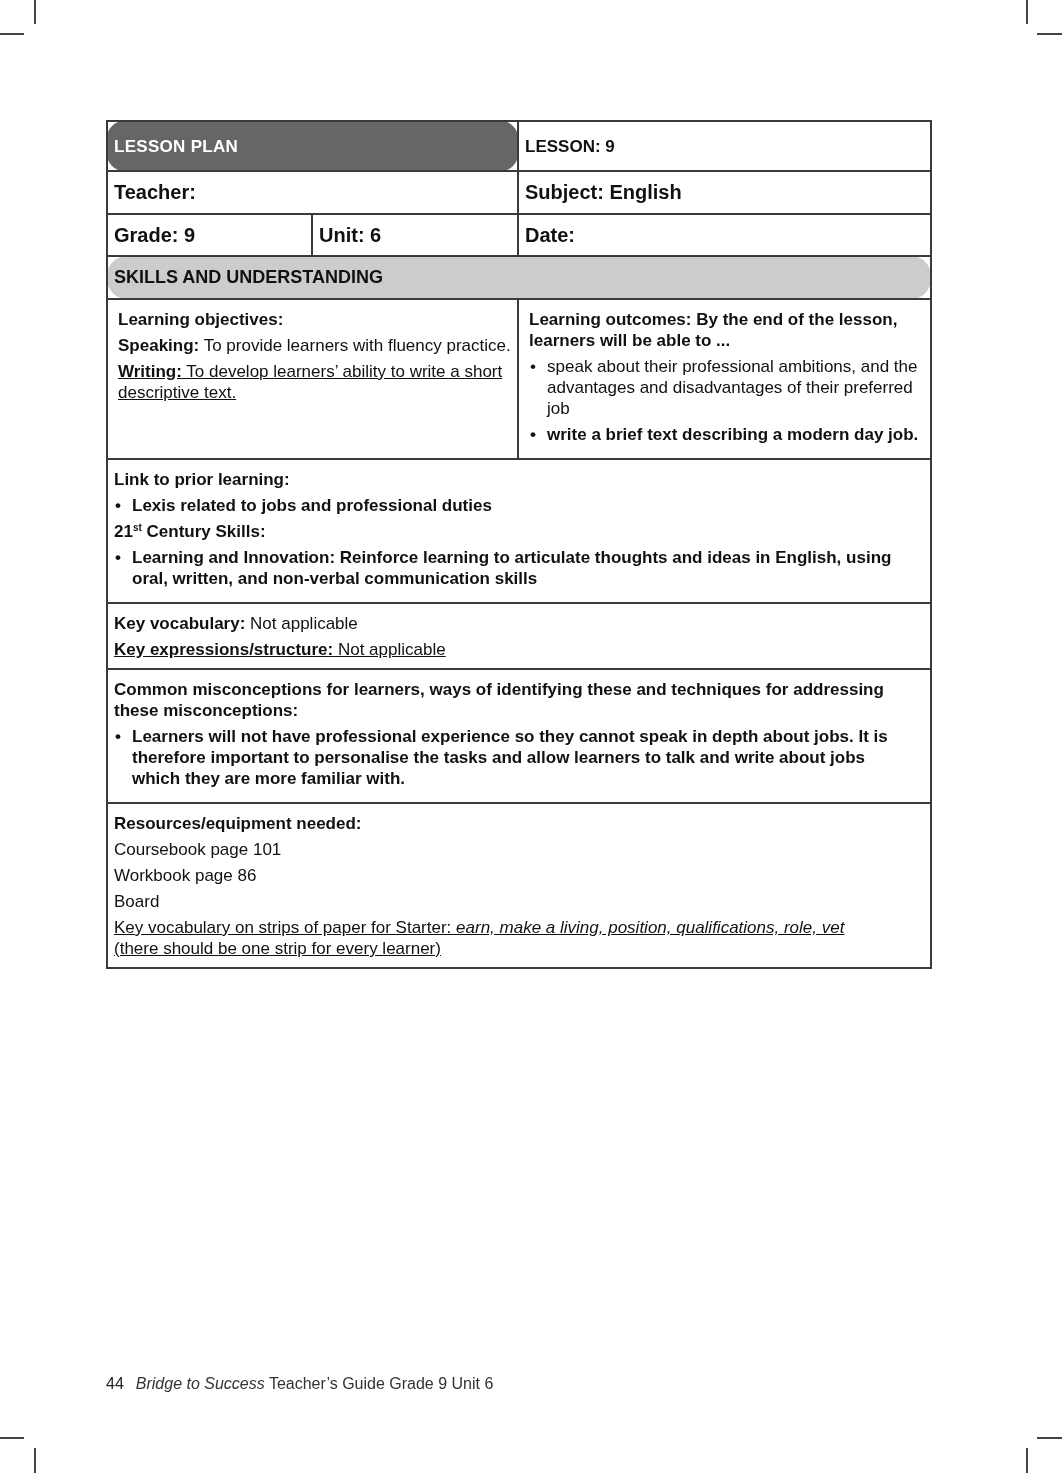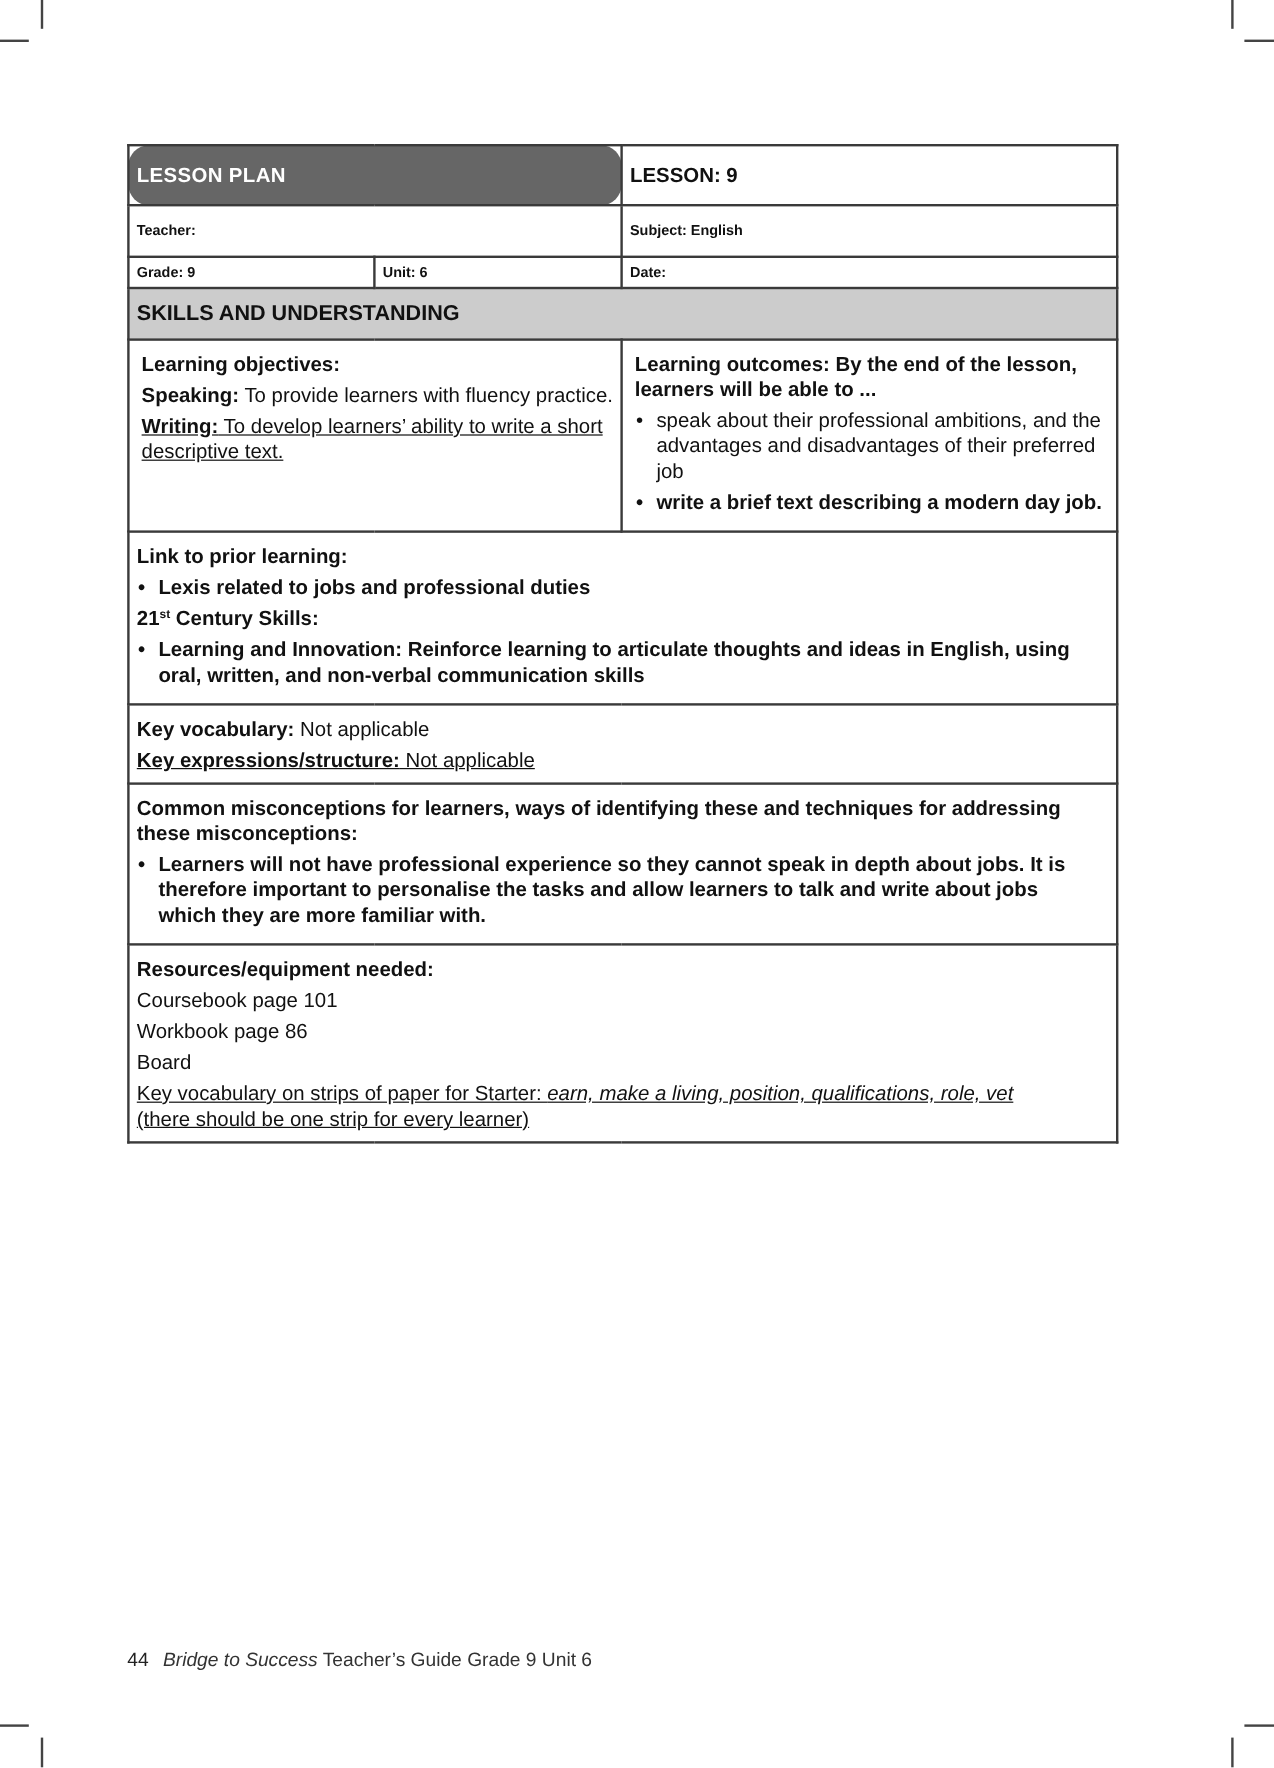--- a/index.html
+++ b/index.html
@@ -22,23 +22,23 @@
       font-size: 17px;
       line-height: 21px;
     }
     .col-a { width: 205px; }
     .col-b { width: 206px; }
     .col-c { width: 413px; }
 
     .row-header td { height: 50px; vertical-align: middle; border-radius: 17px; }
     .cell-title { background: #666666; color: #ffffff; font-size: 30px; font-weight: bold; letter-spacing: 0.3px; }
     .cell-lesson { font-size: 22px; font-weight: bold; }
-    .row-small td { height: 43px; vertical-align: middle; font-weight: bold; font-size: 12px; }
-    .row-small.grade td { height: 26px; }
-    .row-section td { height: 43px; vertical-align: middle; background: #cccccc; font-weight: bold; font-size: 18px; }
+    .row-small td { height: 43px; vertical-align: middle; font-weight: bold; font-size: 20px; }
+    .row-small.grade td { height: 42px; }
+    .row-section td { height: 43px; vertical-align: middle; background: #cccccc; font-weight: bold; font-size: 18px; border-radius: 20px; }
 
     .b { font-weight: bold; }
     .i { font-style: italic; text-align: center; }
     .cell-pad { padding-top: 9px !important; padding-bottom: 8px !important; }
 
     .para { margin-bottom: 5px; }
     .para:last-child { margin-bottom: 0; text-decoration: underline; }
     ul.bullets { list-style: none; margin-bottom: 5px; }
     ul.bullets li { position: relative; padding-left: 18px; margin-bottom: 5px; }
     ul.bullets li:last-child { margin-bottom: 0; font-weight: bold; }

